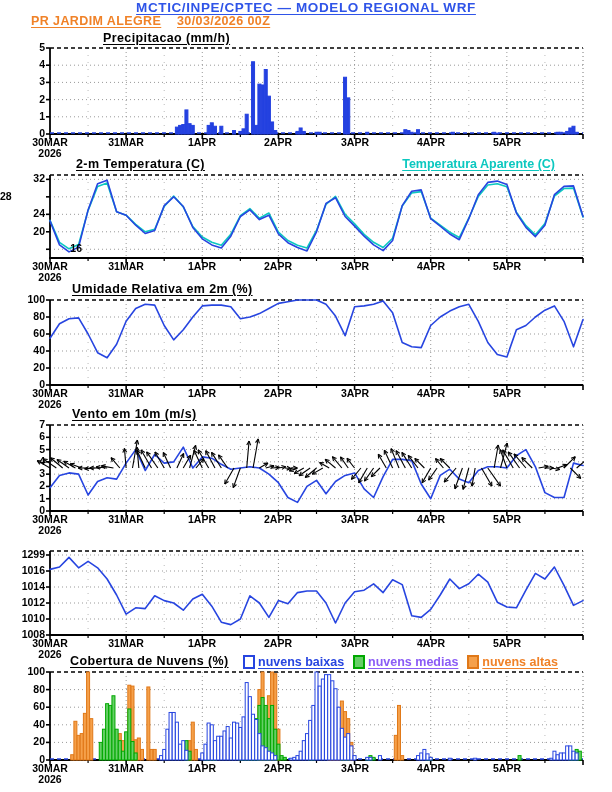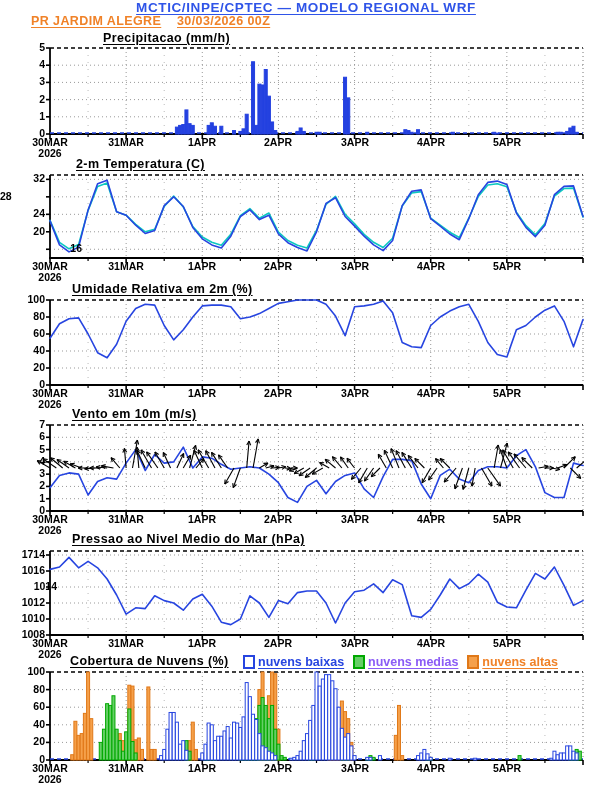--- a/index.html
+++ b/index.html
@@ -29,23 +29,23 @@
 </head>
 <body>
 
 <div id="canvas">
   <div class="lbl h1" style="top:1px;left:0;">MCTIC/INPE/CPTEC — MODELO REGIONAL WRF</div>
   <div class="lbl h2" style="top:15px;left:31px;">PR JARDIM ALEGRE</div>
   <div class="lbl h2" style="top:15px;left:177px;">30/03/2026 00Z</div>
 
   <div class="lbl ptitle" style="top:32px;left:72px;margin-left:31px;">Precipitacao (mm/h)</div>
   <div class="lbl ptitle" style="top:158px;left:76px;">2-m Temperatura (C)</div>
+  <div class="lbl cyanleg" style="top:158px;right:29px;">Temperatura Aparente (C)</div>
   <div class="lbl ptitle" style="top:283px;left:72px;">Umidade Relativa em 2m (%)</div>
   <div class="lbl ptitle" style="top:408px;left:72px;">Vento em 10m (m/s)</div>
-  <div class="lbl ptitle" style="top:533px;left:72px;">Pressao ao Nivel Medio do Mar (hPa)</div>
   <div class="lbl ptitle" style="top:655px;left:70px;">Cobertura de Nuvens (%)</div>
 
   <div id="cloud-legend">
     <span class="leg-item">
       <span class="leg-box box-baixas"></span>
       <span class="t-baixas">nuvens baixas</span>
     </span>
     <span class="leg-item">
       <span class="leg-box box-medias"></span>
       <span class="t-medias">nuvens medias</span>
@@ -852,23 +852,23 @@
       <div class="lbl day" style="top:525px;left:20px;width:60px;text-align:center;">2026</div>
       <div class="lbl day" style="top:514px;left:96px;width:60px;text-align:center;">31MAR</div>
       <div class="lbl day" style="top:514px;left:172px;width:60px;text-align:center;">1APR</div>
       <div class="lbl day" style="top:514px;left:248px;width:60px;text-align:center;">2APR</div>
       <div class="lbl day" style="top:514px;left:325px;width:60px;text-align:center;">3APR</div>
       <div class="lbl day" style="top:514px;left:401px;width:60px;text-align:center;">4APR</div>
       <div class="lbl day" style="top:514px;left:477px;width:60px;text-align:center;">5APR</div>
       <div class="lbl tick" style="top:629px;left:0;width:45px;text-align:right;">1008</div>
       <div class="lbl tick" style="top:613px;left:0;width:45px;text-align:right;">1010</div>
       <div class="lbl tick" style="top:597px;left:0;width:45px;text-align:right;">1012</div>
-      <div class="lbl tick" style="top:581px;left:0;width:45px;text-align:right;padding-left:12px;">1014</div>
+      <div class="lbl tick" style="top:581px;left:0;width:45px;text-align:right;">1014</div>
       <div class="lbl tick" style="top:565px;left:0;width:45px;text-align:right;">1016</div>
-      <div class="lbl tick" style="top:549px;left:0;width:45px;text-align:right;">1714</div>
+      <div class="lbl tick" style="top:549px;left:0;width:45px;text-align:right;">1299</div>
       <div class="lbl day" style="top:638px;left:20px;width:60px;text-align:center;">30MAR</div>
       <div class="lbl day" style="top:649px;left:20px;width:60px;text-align:center;">2026</div>
       <div class="lbl day" style="top:638px;left:96px;width:60px;text-align:center;">31MAR</div>
       <div class="lbl day" style="top:638px;left:172px;width:60px;text-align:center;">1APR</div>
       <div class="lbl day" style="top:638px;left:248px;width:60px;text-align:center;">2APR</div>
       <div class="lbl day" style="top:638px;left:325px;width:60px;text-align:center;">3APR</div>
       <div class="lbl day" style="top:638px;left:401px;width:60px;text-align:center;">4APR</div>
       <div class="lbl day" style="top:638px;left:477px;width:60px;text-align:center;">5APR</div>
       <div class="lbl tick" style="top:754px;left:0;width:45px;text-align:right;">0</div>
       <div class="lbl tick" style="top:736px;left:0;width:45px;text-align:right;">20</div>

